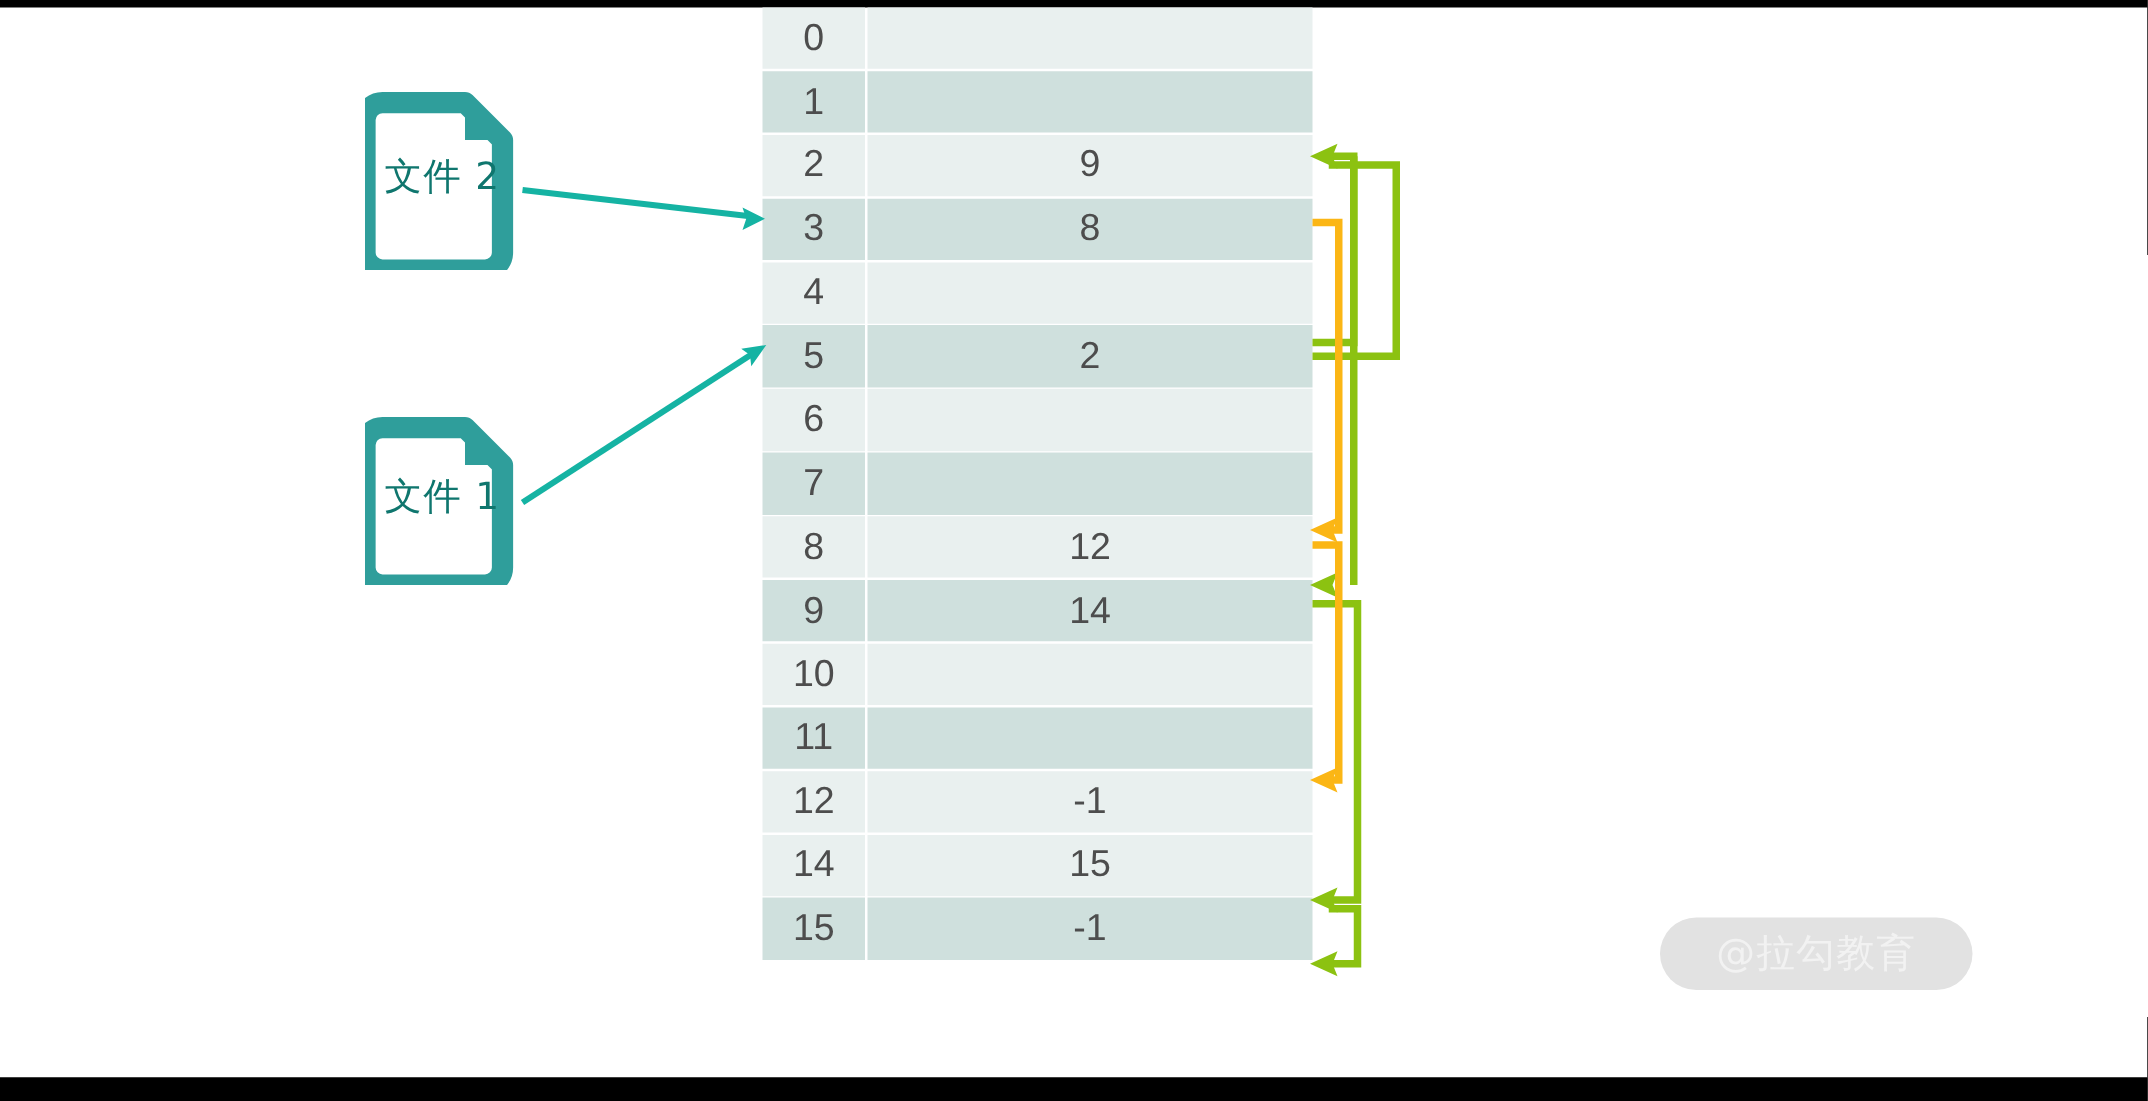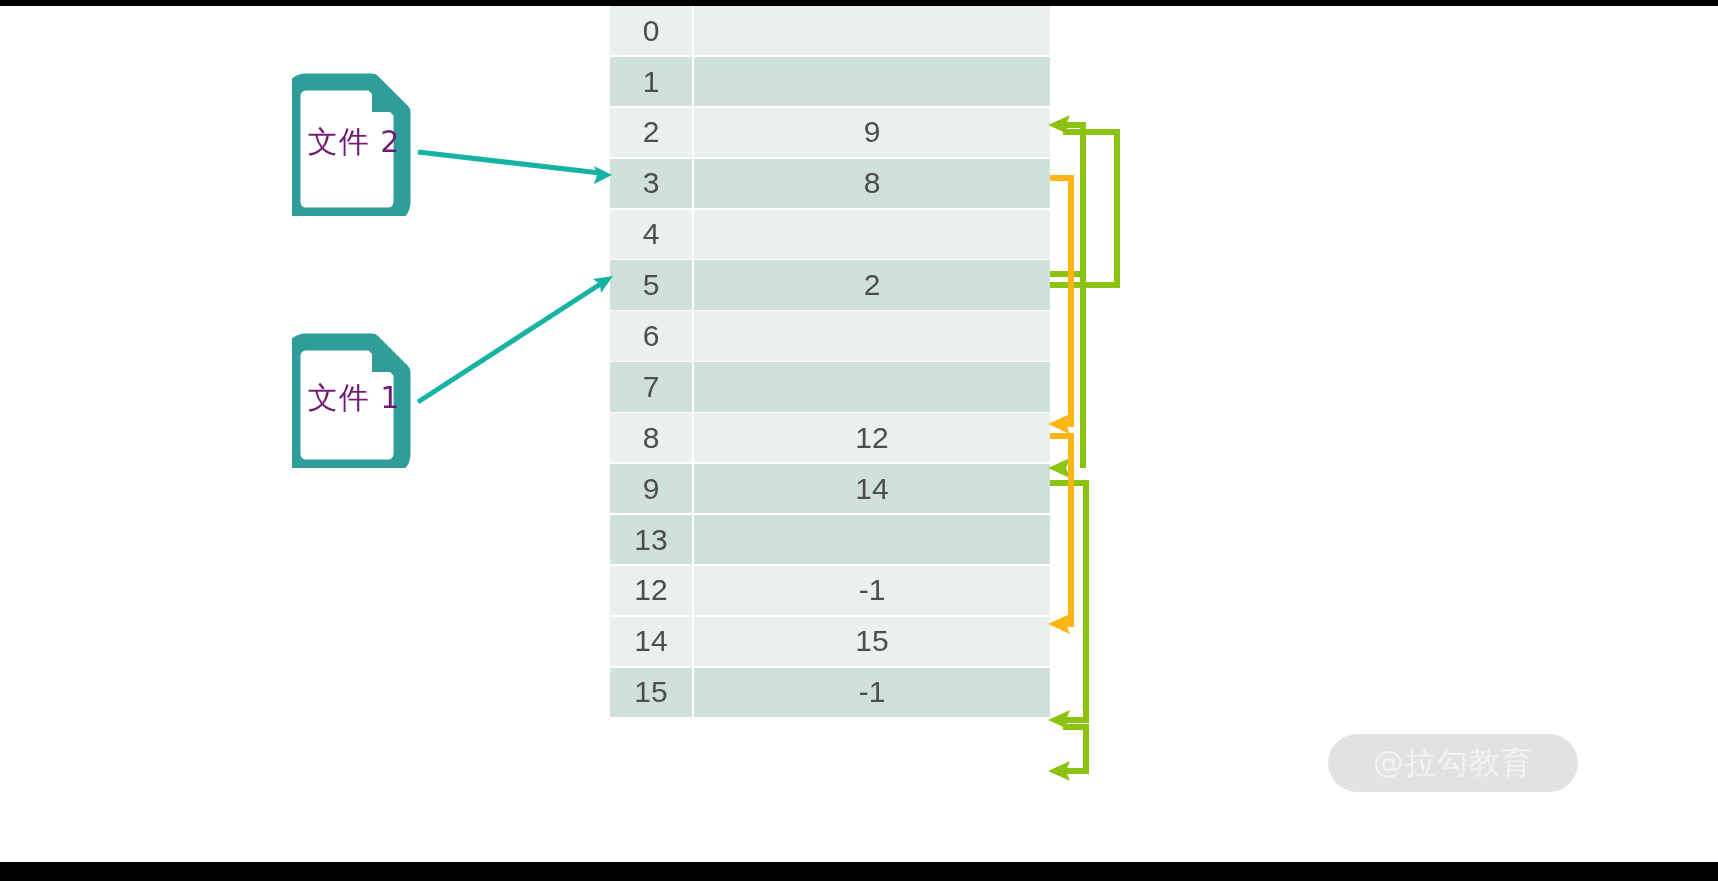--- a/index.html
+++ b/index.html
@@ -67,21 +67,21 @@
 
   
   .file-icon{position:absolute;}
   .file-icon .label{
     position:absolute;
     left:0;right:0;
     top:50%;
     transform:translateY(-50%);
     text-align:center;
     font-size:30px;
-    color:#701a75;
+    color:#0f766e;
     font-family:"DejaVu Sans","Liberation Sans",sans-serif;
     letter-spacing:1px;
   }
   #file-2{left:292px;top:62px;width:124px;height:148px;}
   #file-1{left:292px;top:322px;width:124px;height:140px;}
 
   
   #overlay{
     position:absolute;
     left:0;top:0;
@@ -150,22 +150,26 @@
           <div class="val"></div>
         </div>
         <div class="row light">
           <div class="idx">8</div>
           <div class="val">12</div>
         </div>
         <div class="row dark">
           <div class="idx">9</div>
           <div class="val">14</div>
         </div>
-        <div class="row dark">
-          <div class="idx">13</div>
+        <div class="row light">
+          <div class="idx">10</div>
+          <div class="val"></div>
+        </div>
+        <div class="row dark">
+          <div class="idx">11</div>
           <div class="val"></div>
         </div>
         <div class="row light">
           <div class="idx">12</div>
           <div class="val">-1</div>
         </div>
         <div class="row light">
           <div class="idx">14</div>
           <div class="val">15</div>
         </div>

